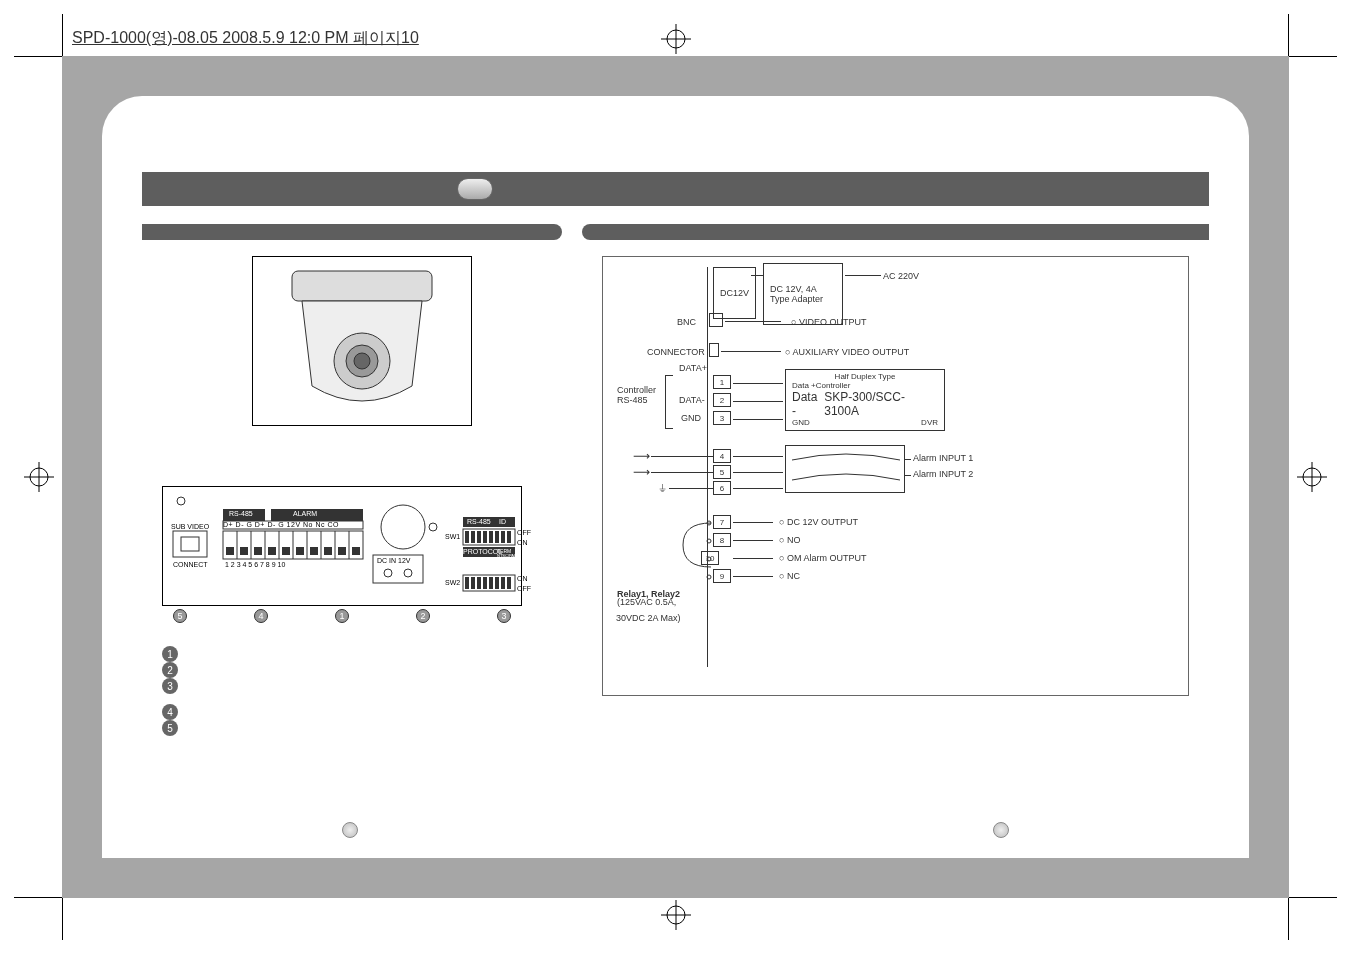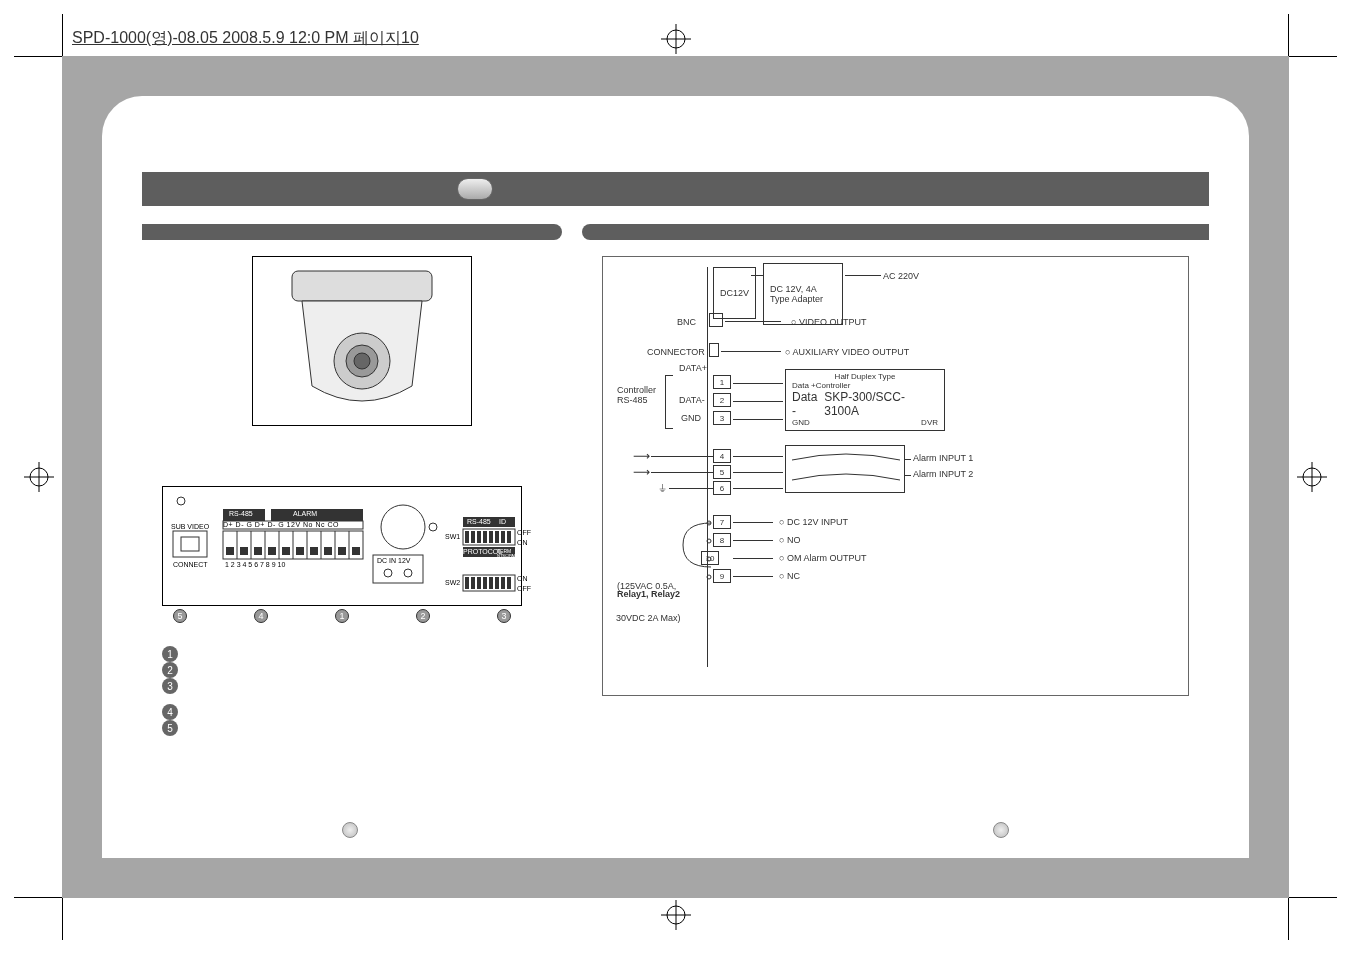--- a/index.html
+++ b/index.html
@@ -387,35 +387,35 @@
         <span class="pinbox" style="position:absolute;top:258px;left:110px">7</span>
         <span class="pinbox" style="position:absolute;top:276px;left:110px">8</span>
         <span class="pinbox" style="position:absolute;top:294px;left:98px">10</span>
         <span class="pinbox" style="position:absolute;top:312px;left:110px">9</span>
 
         <div class="dline" style="top:265px;left:130px;width:40px;height:1px"></div>
         <div class="dline" style="top:283px;left:130px;width:40px;height:1px"></div>
         <div class="dline" style="top:301px;left:130px;width:40px;height:1px"></div>
         <div class="dline" style="top:319px;left:130px;width:40px;height:1px"></div>
 
-        <span class="lbl" style="top:260px;left:176px">○ <span>DC 12V INPUT</span></span>
+        <span class="lbl" style="top:260px;left:176px">○ <span>DC 12V OUTPUT</span></span>
         <span class="lbl" style="top:278px;left:176px">○ <span>NO</span></span>
         <span class="lbl" style="top:296px;left:176px">○ <span>OM Alarm OUTPUT</span></span>
         <span class="lbl" style="top:314px;left:176px">○ <span>NC</span></span>
 
         <svg style="position:absolute;top:258px;left:70px" width="40" height="70">
           <path d="M38 8 Q10 8 10 30 Q10 52 38 52" fill="none" stroke="#333"></path>
           <circle cx="36" cy="8" r="2" fill="none" stroke="#333"></circle>
           <circle cx="36" cy="26" r="2" fill="none" stroke="#333"></circle>
           <circle cx="36" cy="44" r="2" fill="none" stroke="#333"></circle>
           <circle cx="36" cy="62" r="2" fill="none" stroke="#333"></circle>
         </svg>
 
         <span class="lbl" style="top:332px;left:14px;font-weight:bold">Relay1, Relay2</span>
-        <span class="lbl" style="top:324px;left:14px">(125VAC 0.5A,</span>
+        <span class="lbl" style="top:340px;left:14px">(125VAC 0.5A,</span>
         <span class="lbl" style="top:356px;left:13px">30VDC 2A Max)</span>
 
         <div class="dline" style="top:10px;left:104px;width:1px;height:400px"></div>
       </div>
     </div>
 
     <div class="page-num-dot dot-left"></div>
     <div class="page-num-dot dot-right"></div>
   </div>
 </div>

